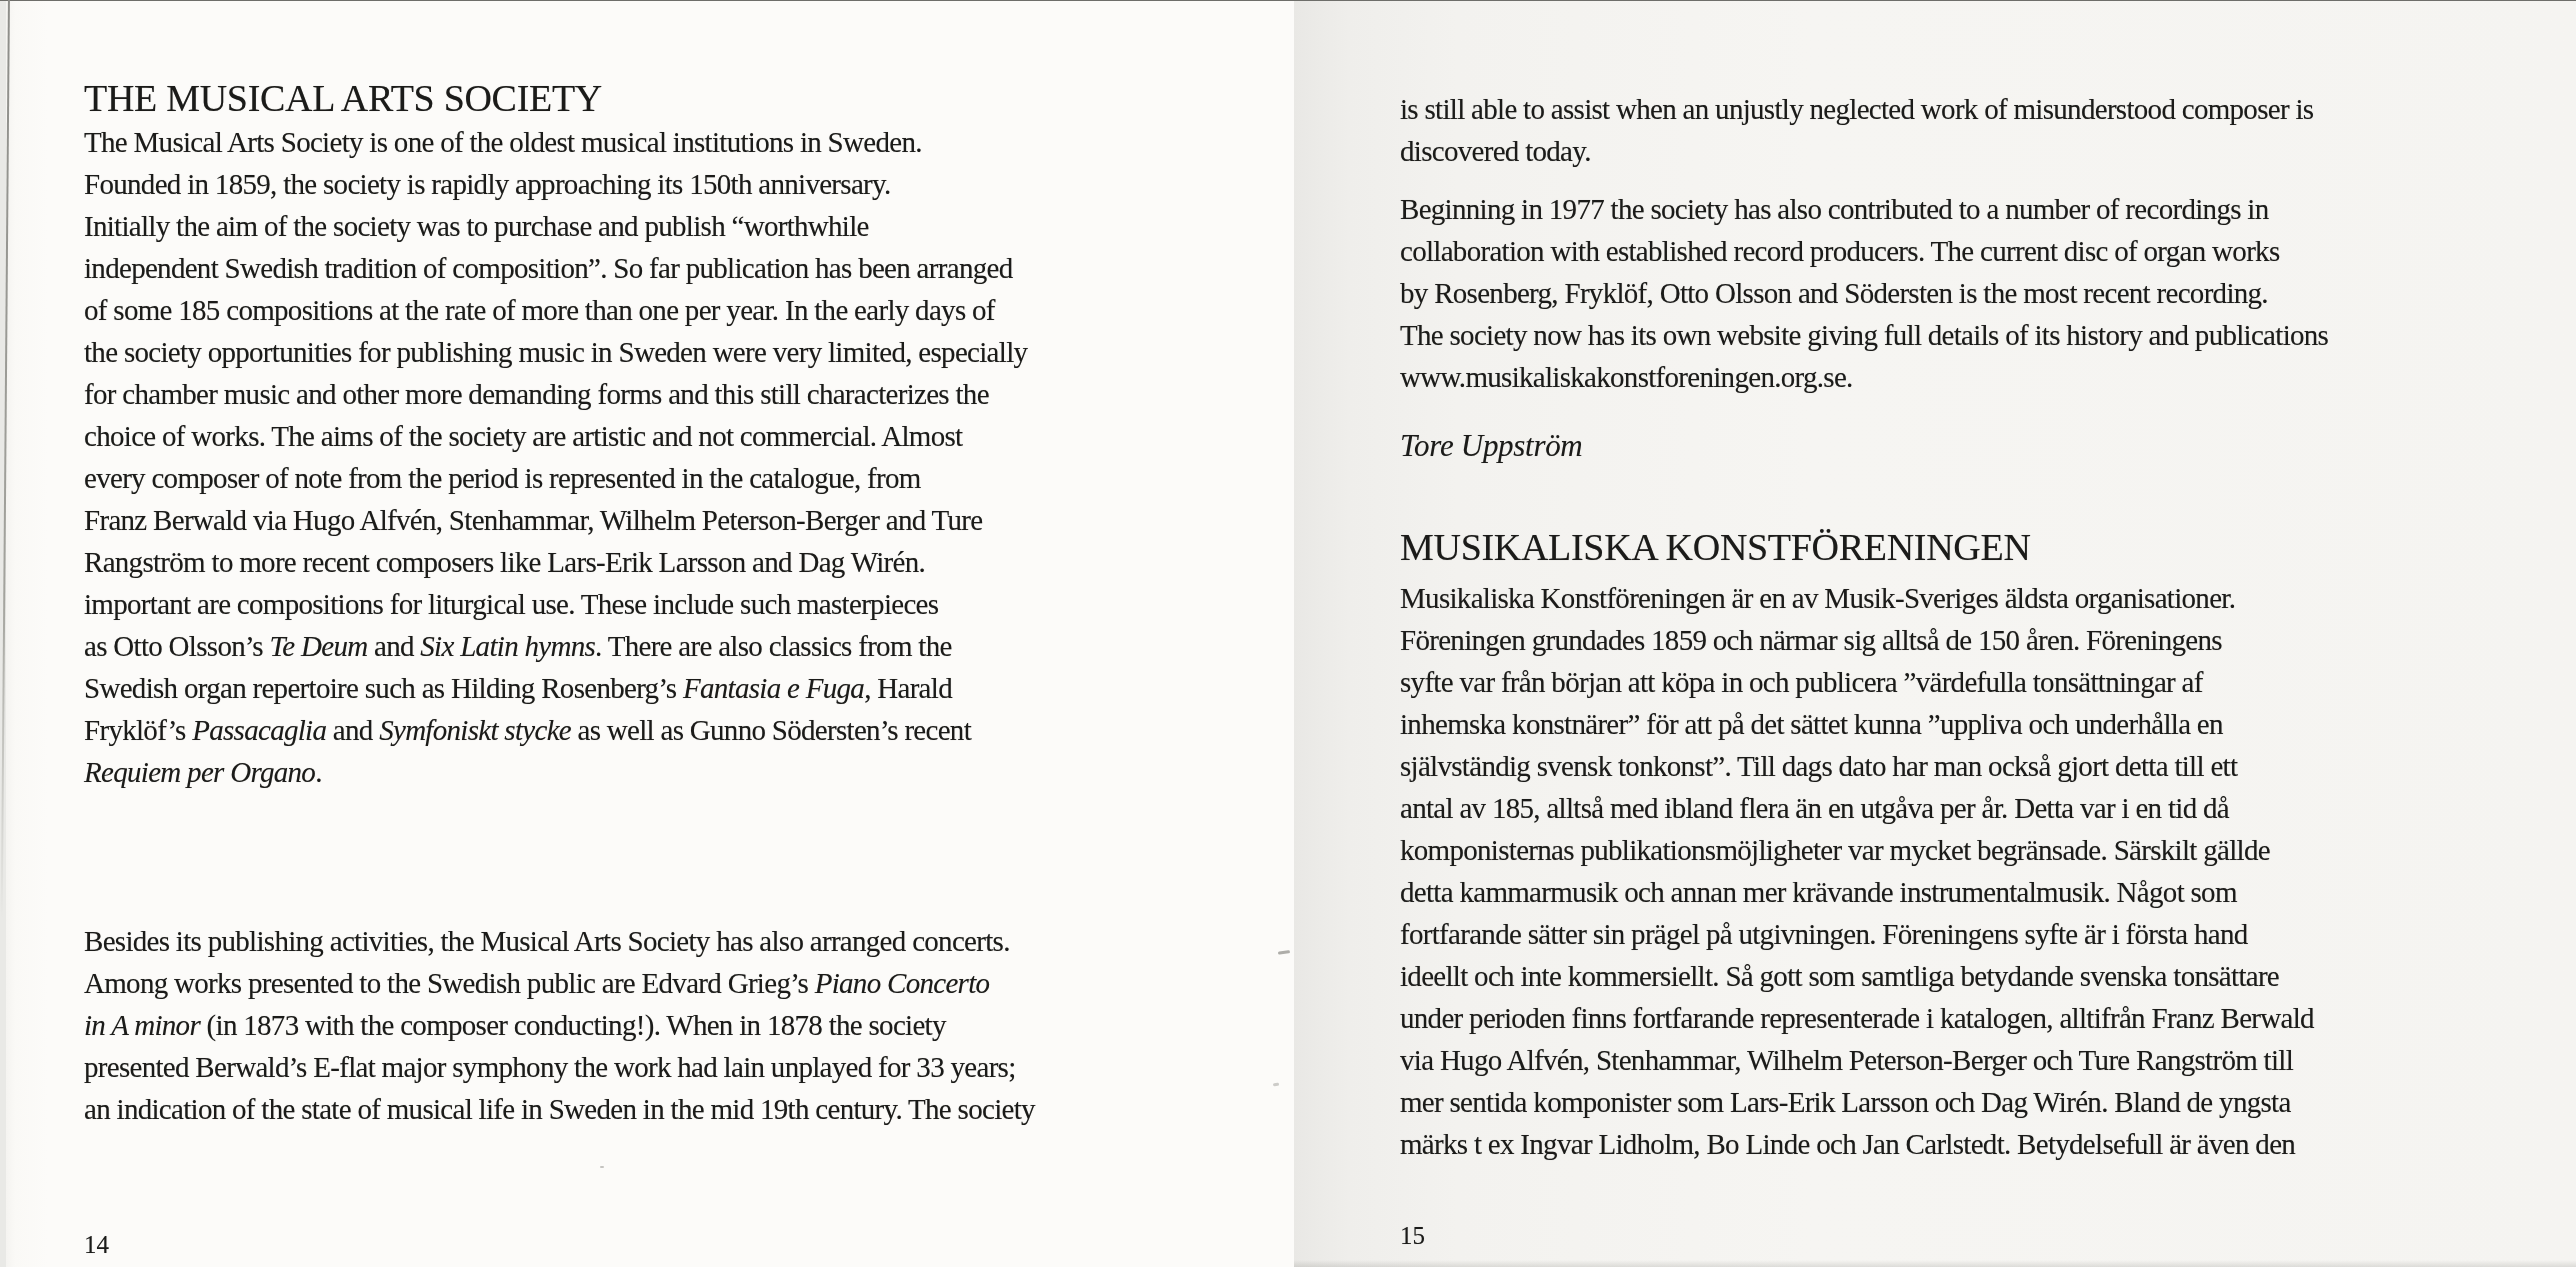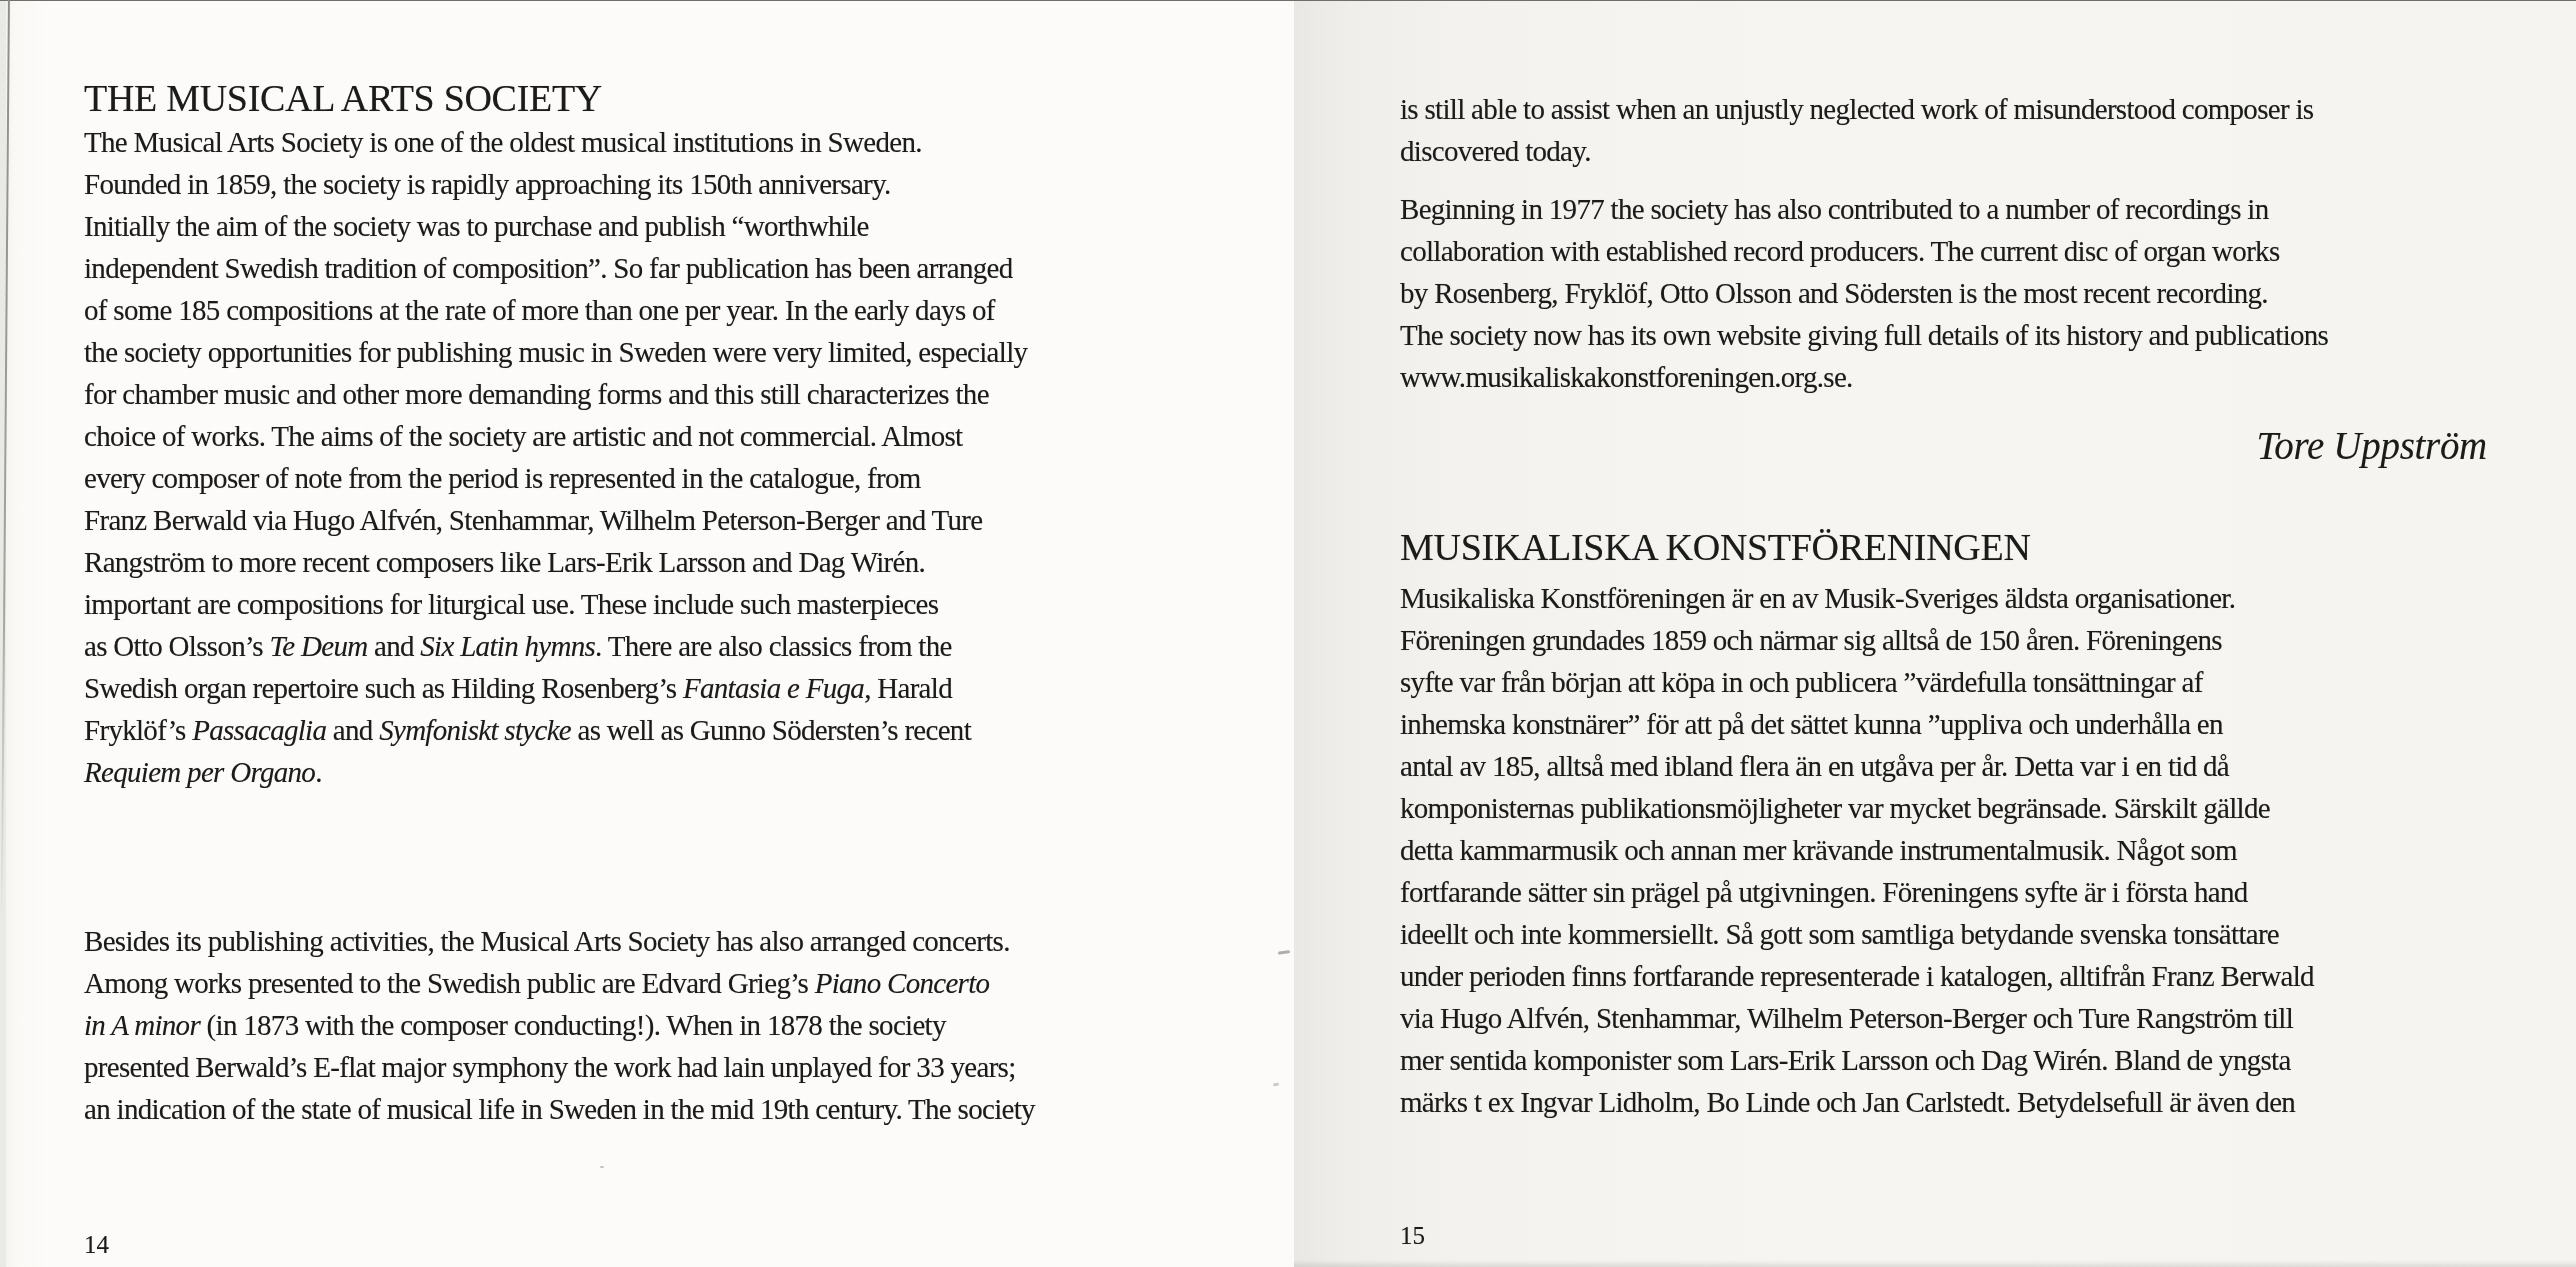--- a/index.html
+++ b/index.html
@@ -31,22 +31,22 @@
     font-size:38px; line-height:41px; letter-spacing:-0.3px;
     white-space:nowrap; text-shadow:0 0 0.7px rgba(35,35,30,0.45);
   }
   .para {
     position:absolute; font-size:29px; line-height:42px; letter-spacing:-0.7px;
     text-shadow:0 0 0.7px rgba(35,35,30,0.40);
   }
   .para .line { white-space:nowrap; }
   .it { font-style:italic; }
   .byline {
-    position:absolute; font-size:39px; line-height:42px; font-style:italic;
-    text-align:right; letter-spacing:-0.3px; text-shadow:0 0 0.7px rgba(35,35,30,0.35);
+    position:absolute; font-size:31px; line-height:42px; font-style:italic;
+    text-align:left; letter-spacing:-0.3px; text-shadow:0 0 0.7px rgba(35,35,30,0.35);
   }
   .pagenum {
     position:absolute; font-size:25px; line-height:30px; 
     text-shadow:0 0 0.7px rgba(35,35,30,0.35);
   }
   
   .title-en   { left:84px; top:77px; }
   .para-en1   { left:84px; top:120px; width:1131px; }
   .para-en2   { left:84px; top:919px; width:1131px; }
   .pn-left    { left:84px; top:1229px; width:1117px; }
@@ -122,20 +122,21 @@
 
     <div class="byline byline-r">Tore Uppström</div>
 
     <h1 class="title title-sv">MUSIKALISKA KONSTFÖRENINGEN</h1>
 
     <div class="para para-sv">
         <div class="line"><span>Musikaliska Konstföreningen är en av Musik-Sveriges äldsta organisationer.</span></div>
         <div class="line"><span>Föreningen grundades 1859 och närmar sig alltså de 150 åren. Föreningens</span></div>
         <div class="line"><span>syfte var från början att köpa in och publicera ”värdefulla tonsättningar af</span></div>
         <div class="line"><span>inhemska konstnärer” för att på det sättet kunna ”uppliva och underhålla en</span></div>
+        <div class="line"><span>självständig svensk tonkonst”. Till dags dato har man också gjort detta till ett</span></div>
         <div class="line"><span>antal av 185, alltså med ibland flera än en utgåva per år. Detta var i en tid då</span></div>
         <div class="line"><span>komponisternas publikationsmöjligheter var mycket begränsade. Särskilt gällde</span></div>
         <div class="line"><span>detta kammarmusik och annan mer krävande instrumentalmusik. Något som</span></div>
         <div class="line"><span>fortfarande sätter sin prägel på utgivningen. Föreningens syfte är i första hand</span></div>
         <div class="line"><span>ideellt och inte kommersiellt. Så gott som samtliga betydande svenska tonsättare</span></div>
         <div class="line"><span>under perioden finns fortfarande representerade i katalogen, alltifrån Franz Berwald</span></div>
         <div class="line"><span>via Hugo Alfvén, Stenhammar, Wilhelm Peterson-Berger och Ture Rangström till</span></div>
         <div class="line"><span>mer sentida komponister som Lars-Erik Larsson och Dag Wirén. Bland de yngsta</span></div>
         <div class="line"><span>märks t ex Ingvar Lidholm, Bo Linde och Jan Carlstedt. Betydelsefull är även den</span></div>
       </div>

